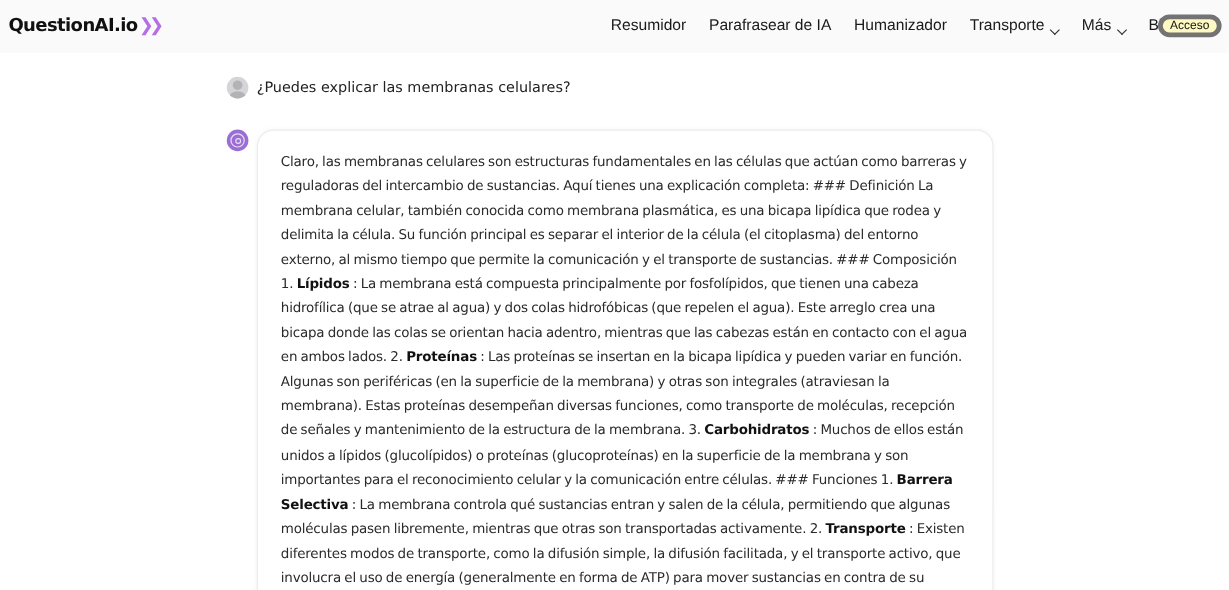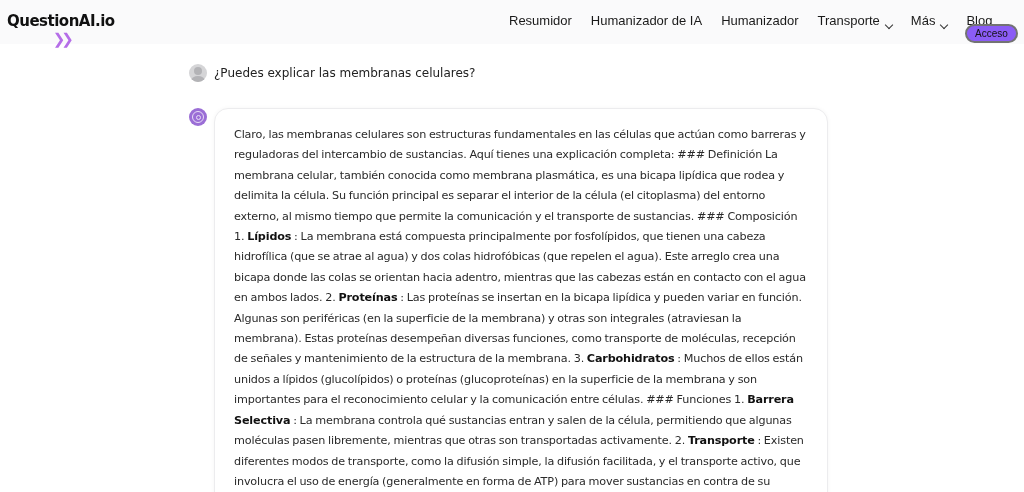--- a/index.html
+++ b/index.html
@@ -7,36 +7,36 @@
   body { font-family: "Liberation Sans", "DejaVu Sans", sans-serif; color: #111; position: relative; }
 
   .header {
     position: absolute; left: 0; top: 0; width: 1024px; height: 44px;
     background: #fafafb;
     display: flex; align-items: center;
   }
   .logo {
     position: absolute; left: 7px; top: 12px;
     font-family: "DejaVu Sans", sans-serif; font-weight: bold; font-size: 15px;
-    letter-spacing: -0.5px; color: #111; display: flex; align-items: center; flex-direction: column;
+    letter-spacing: -0.5px; color: #111; display: flex; align-items: center;
   }
   .logo .chev { color: #b56ee8; font-size: 15px; margin-left: 1px; letter-spacing: -4px; font-weight: bold; }
   .nav {
     position: absolute; top: 13px; left: 509px; display: flex; align-items: center;
     font-size: 13px; color: #1a1a1a;
   }
   .nav-item { margin-right: 19px; display: flex; align-items: flex-end; white-space: nowrap; }
   .nav-item .caret {
     display: inline-block; width: 6px; height: 6px; margin-left: 6px; margin-top: -3px;
     border-right: 1.2px solid #333; border-bottom: 1.2px solid #333; transform: rotate(45deg);
   }
   .acceso {
-    position: absolute; left: 965px; top: 24px; width: 53px; height: 19px;
-    border: 2px solid #737373; border-radius: 10px; font-size: 10px;
-    display: flex; align-items: center; justify-content: center; color: #111; background: #8b5cf6;
+    position: absolute; left: 965px; top: 12px; width: 53px; height: 19px;
+    border: 4px solid #737373; border-radius: 10px; font-size: 10px;
+    display: flex; align-items: center; justify-content: center; color: #111; background: #fef9c3;
   }
 
   .user-avatar {
     position: absolute; left: 189px; top: 64px; width: 18px; height: 18px; border-radius: 50%;
     background: #d5d5d7; overflow: hidden;
   }
   .user-avatar .head { position: absolute; left: 5px; top: 3px; width: 8px; height: 8px; border-radius: 50%; background: #b3b3b6; }
   .user-avatar .body { position: absolute; left: 2px; top: 12px; width: 14px; height: 10px; border-radius: 50%; background: #b3b3b6; }
   .question {
     position: absolute; left: 214px; top: 66px; font-size: 13px; color: #222;
@@ -68,21 +68,21 @@
 <div class="header">
   <div class="logo">
     <span>QuestionAI.io</span>
       <span class="chev">❯❯</span>
   </div>
   <div class="nav" id="nav">
       <div class="nav-item">
         <span>Resumidor</span>
       </div>
       <div class="nav-item">
-        <span>Humanizador de IA</span>
+        <span>Parafrasear de IA</span>
       </div>
       <div class="nav-item">
         <span>Humanizador</span>
       </div>
       <div class="nav-item">
         <span>Transporte</span>
         <span class="caret"></span>
       </div>
       <div class="nav-item">
         <span>Más</span>

